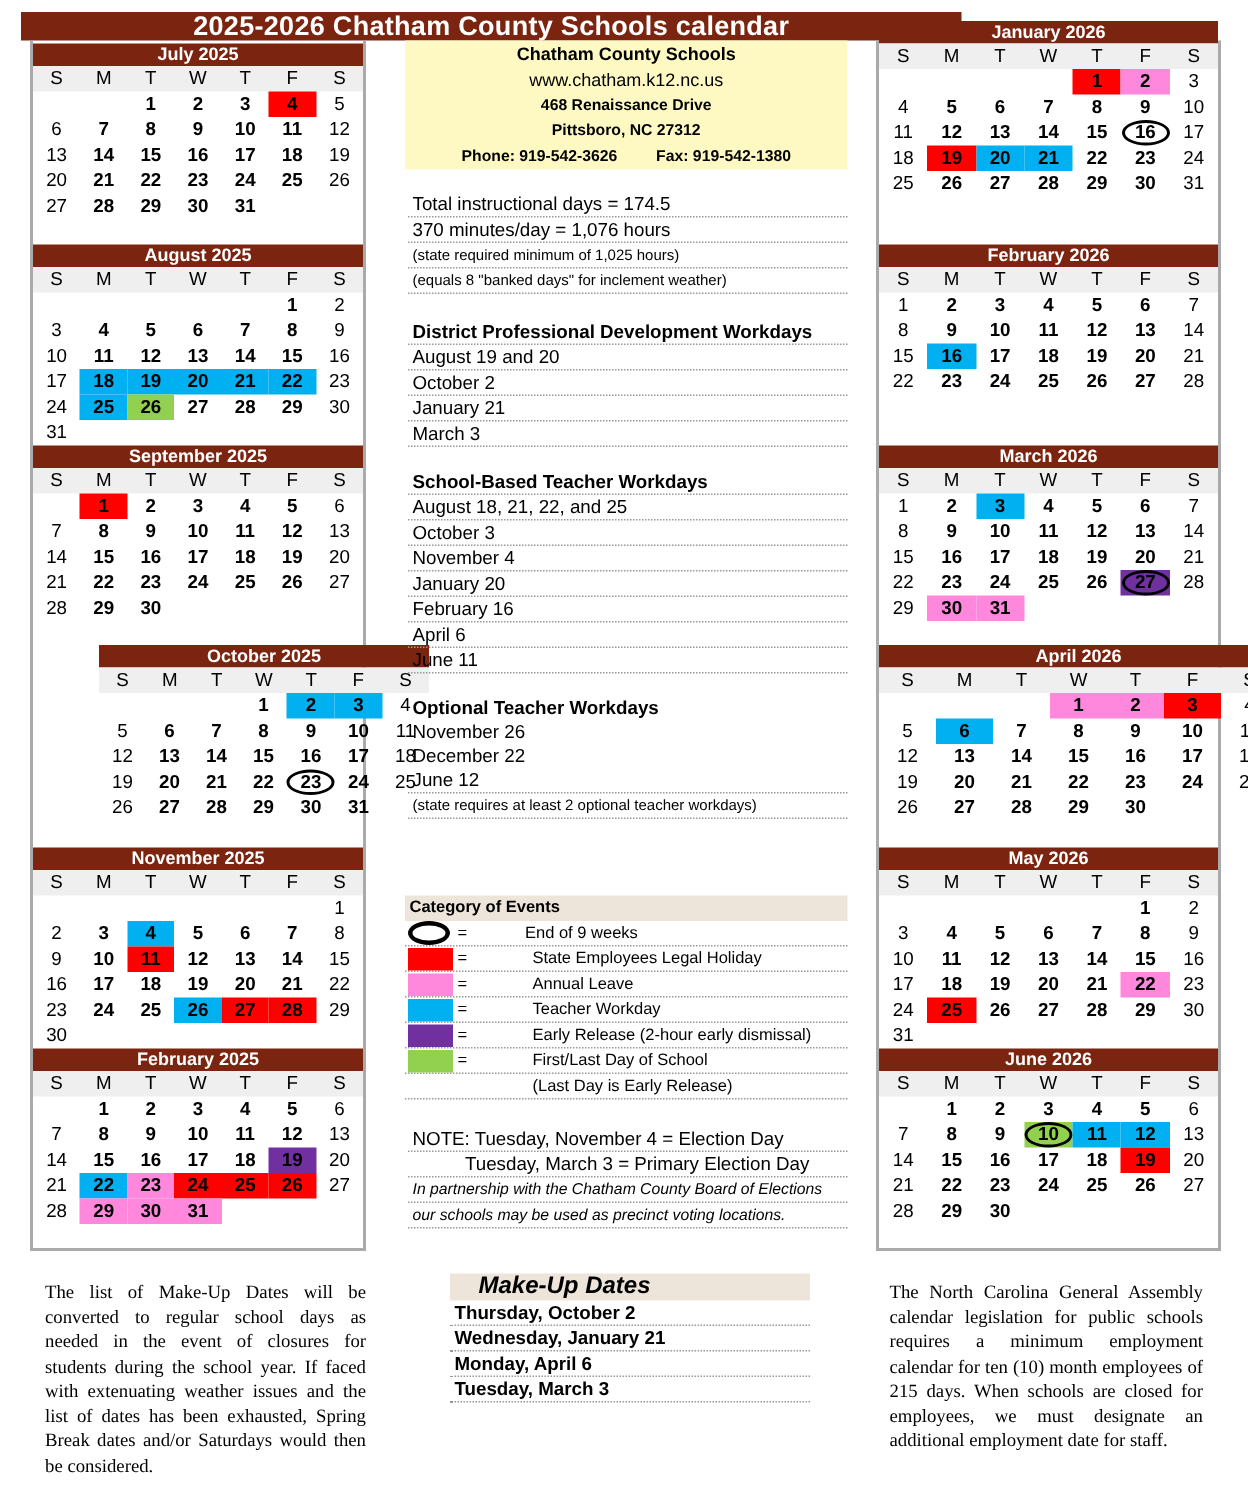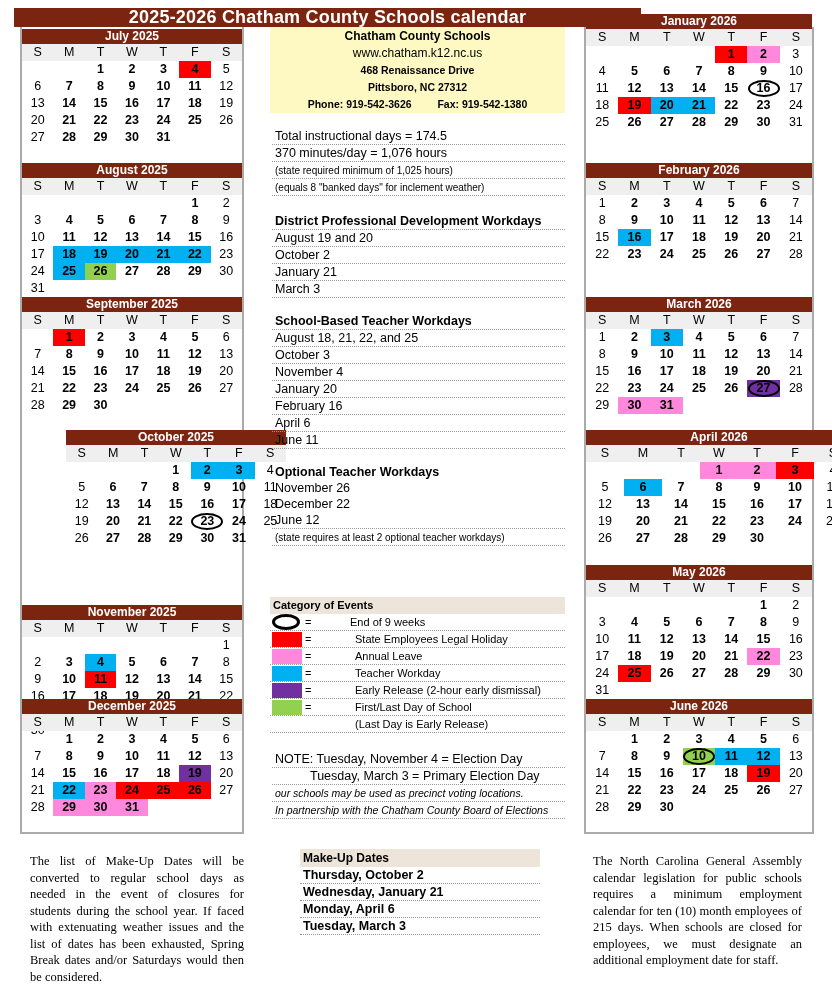--- a/index.html
+++ b/index.html
@@ -31,21 +31,21 @@
   .legend-head{background:#ede4da;font-weight:bold;font-size:11px;line-height:17px;height:17px;padding-left:3px;}
   .leg-row{display:flex;align-items:center;height:16px;border-bottom:1px dotted #999;font-size:11px;}
   .sw{width:30px;height:15px;margin-left:2px;}
   .eq{width:50px;padding-left:3px;}
   .oval{width:22px;height:10px;border:3px solid #000;border-radius:50%;margin-left:2px;margin-right:2px;}
   .note{position:absolute;left:272px;top:751px;width:293px;}
   .note .row{font-size:12.5px;}
   .note .it{font-style:italic;font-size:10.5px;}
   .para{position:absolute;font-family:"Liberation Serif",serif;font-size:12.5px;line-height:16.5px;text-align:justify;}
   .makeup{position:absolute;left:300px;top:849px;width:240px;}
-  .makeup-head{background:#ede4da;font-weight:bold;font-size:12px;line-height:18px;height:18px;padding-left:3px;}
+  .makeup-head{background:#ede4da;font-weight:bold;font-size:16px;line-height:18px;height:18px;padding-left:19px;font-style:italic;}
   .makeup .row{font-weight:bold;font-size:12.5px;line-height:16px;}
 </style>
 </head>
 <body>
 
 <div class="title-bar">2025-2026 Chatham County Schools calendar</div>
 
 <div class="frame" style="left:20px;top:27px;width:224px;height:807px;"></div>
 <div class="frame" style="left:584px;top:27px;width:230px;height:807px;"></div>
 
@@ -233,21 +233,21 @@
         <div class="day wd"><span>24</span></div>
         <div class="day"><span>25</span></div>
         <div class="day"><span>26</span></div>
         <div class="day wd"><span>27</span></div>
         <div class="day wd"><span>28</span></div>
         <div class="day wd"><span>29</span></div>
         <div class="day wd"><span>30</span></div>
         <div class="day wd"><span>31</span></div>
       </div>
     </div>
-    <div class="month" style="left: 22px; top: 565px; width: 220px; margin-top: 40px;">
+    <div class="month" style="left: 22px; top: 565px; width: 220px;">
       <div class="month-header">November 2025</div>
       <div class="weekdays">
         <span>S</span>
         <span>M</span>
         <span>T</span>
         <span>W</span>
         <span>T</span>
         <span>F</span>
         <span>S</span>
       </div>
@@ -284,21 +284,21 @@
         <div class="day wd"><span>24</span></div>
         <div class="day wd"><span>25</span></div>
         <div class="day wd blue"><span>26</span></div>
         <div class="day wd red"><span>27</span></div>
         <div class="day wd red"><span>28</span></div>
         <div class="day"><span>29</span></div>
         <div class="day"><span>30</span></div>
       </div>
     </div>
     <div class="month" style="left: 22px; top: 699px; width: 220px;">
-      <div class="month-header">December 2025</div>
+      <div class="month-header">February 2025</div>
       <div class="weekdays">
         <span>S</span>
         <span>M</span>
         <span>T</span>
         <span>W</span>
         <span>T</span>
         <span>F</span>
         <span>S</span>
       </div>
       <div class="days">
@@ -696,22 +696,22 @@
   </div>
   <div class="leg-row">
     <div style="width:85px;"></div>
     <span>(Last Day is Early Release)</span>
   </div>
 </div>
 
 <div class="note">
   <div class="row">NOTE: Tuesday, November 4 = Election Day</div>
   <div class="row" style="padding-left:38px;">Tuesday, March 3 = Primary Election Day</div>
+  <div class="row it">In partnership with the Chatham County Board of Elections</div>
   <div class="row it">our schools may be used as precinct voting locations.</div>
-  <div class="row it">In partnership with the Chatham County Board of Elections</div>
 </div>
 
 <div class="para" style="left:30px;top:853px;width:214px;">The list of Make-Up Dates will be converted to regular school days as needed in the event of closures for students during the school year. If faced with extenuating weather issues and the list of dates has been exhausted, Spring Break dates and/or Saturdays would then be considered.</div>
 
 <div class="makeup">
   <div class="makeup-head">Make-Up Dates</div>
   <div class="row">Thursday, October 2</div>
   <div class="row">Wednesday, January 21</div>
   <div class="row">Monday, April 6</div>
   <div class="row">Tuesday, March 3</div>

